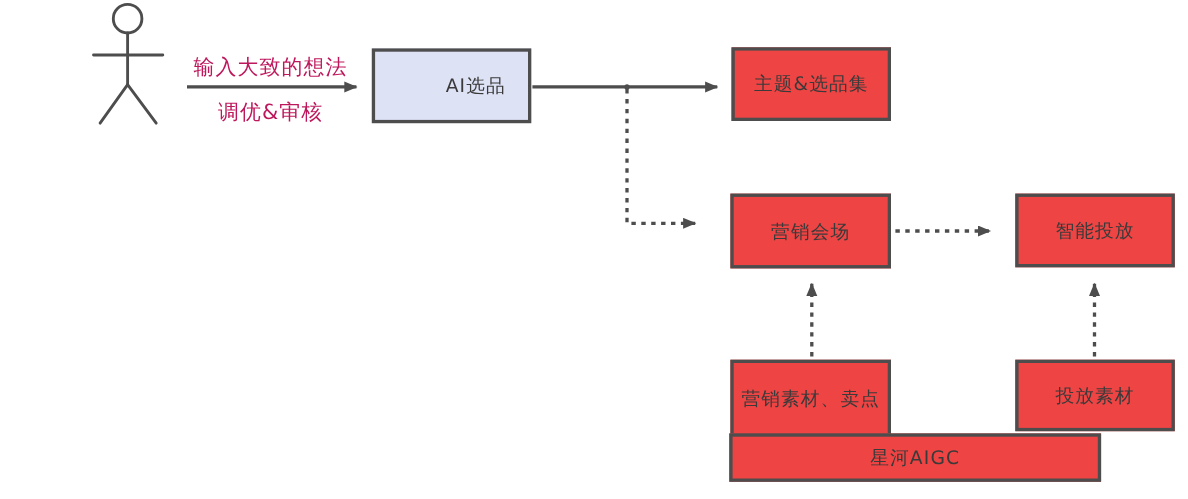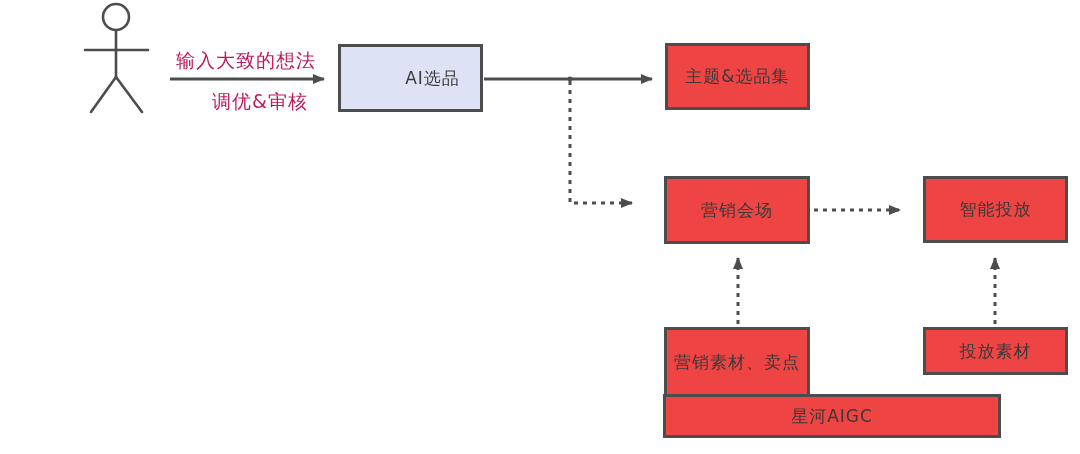--- a/index.html
+++ b/index.html
@@ -77,21 +77,21 @@
 
     <line x1="814" y1="210" x2="900" y2="210" stroke="#4d4d4d" stroke-width="3" stroke-dasharray="4 5" marker-end="url(#arrowhead)"></line>
 
     <line x1="738" y1="324" x2="738" y2="258" stroke="#4d4d4d" stroke-width="3" stroke-dasharray="4 5" marker-end="url(#arrowhead)"></line>
 
     <line x1="995" y1="324" x2="995" y2="258" stroke="#4d4d4d" stroke-width="3" stroke-dasharray="4 5" marker-end="url(#arrowhead)"></line>
   </svg>
 
 
   <div class="txt-label" style="left:166px; top:48px; width:160px;">输入大致的想法</div>
-  <div class="txt-label" style="left:180px; top:89px; width:160px;text-align:center;">调优&amp;审核</div>
+  <div class="txt-label" style="left:166px; top:89px; width:160px;text-align:center;">调优&amp;审核</div>
 
   <div class="node node-lavender" style="left:338px; top:44px; width:145px; height:68px;padding-left:44px;">
     <span>AI选品</span>
   </div>
 
   <div class="node node-pink" style="left:665px; top:43px; width:145px; height:67px;">
     <span>主题&amp;选品集</span>
   </div>
 
   <div class="node node-pink" style="left:664px; top:176px; width:146px; height:68px;">
@@ -99,21 +99,21 @@
   </div>
 
   <div class="node node-pink" style="left:923px; top:176px; width:145px; height:67px;">
     <span>智能投放</span>
   </div>
 
   <div class="node node-pink" style="left:664px; top:327px; width:146px; height:70px;">
     <span>营销素材、卖点</span>
   </div>
 
-  <div class="node node-pink" style="left:923px; top:327px; width:145px; height:48px;">
+  <div class="node node-pink" style="left:923px; top:327px; width:145px; height:65px;">
     <span>投放素材</span>
   </div>
 
   <div class="node node-pink" style="left:663px; top:394px; width:338px; height:44px;">
     <span>星河AIGC</span>
   </div>
 
 </div>
 
 </body></html>

